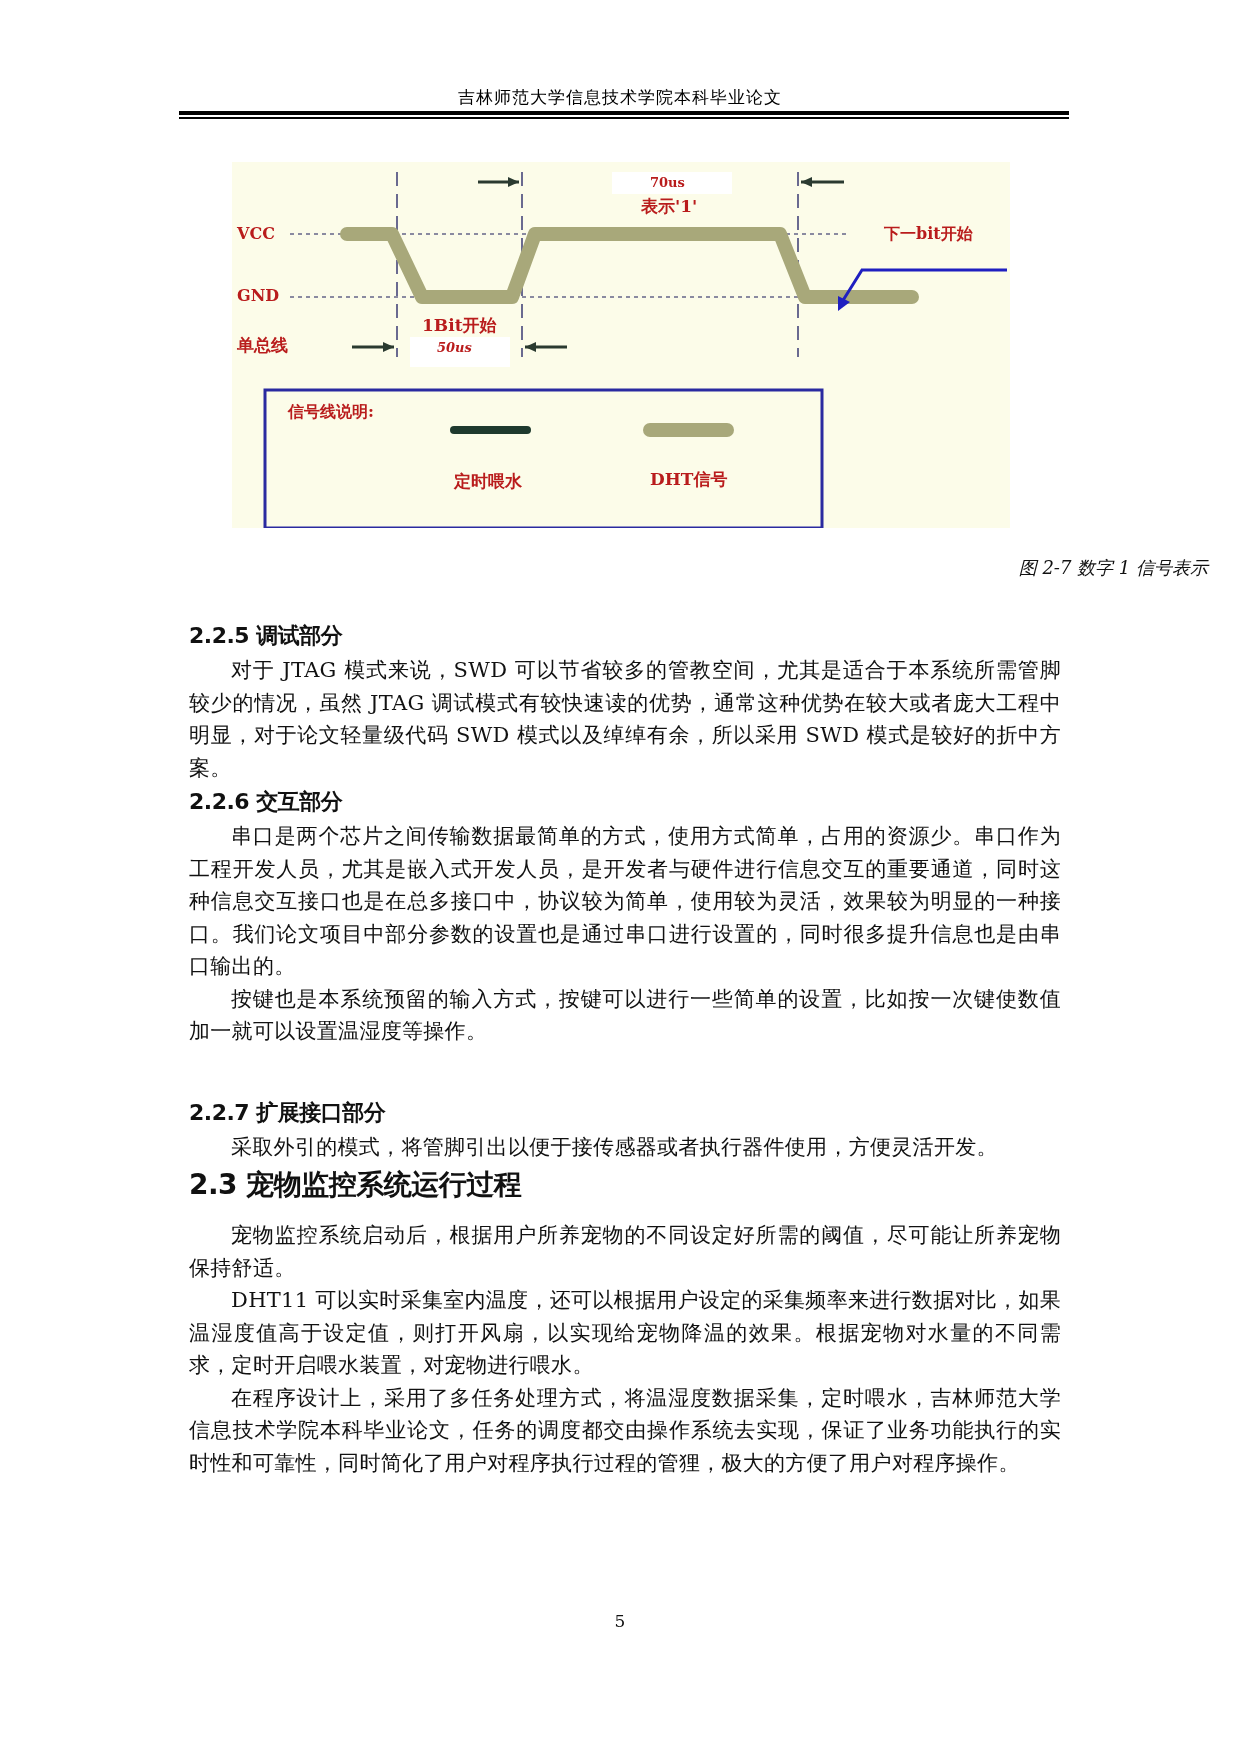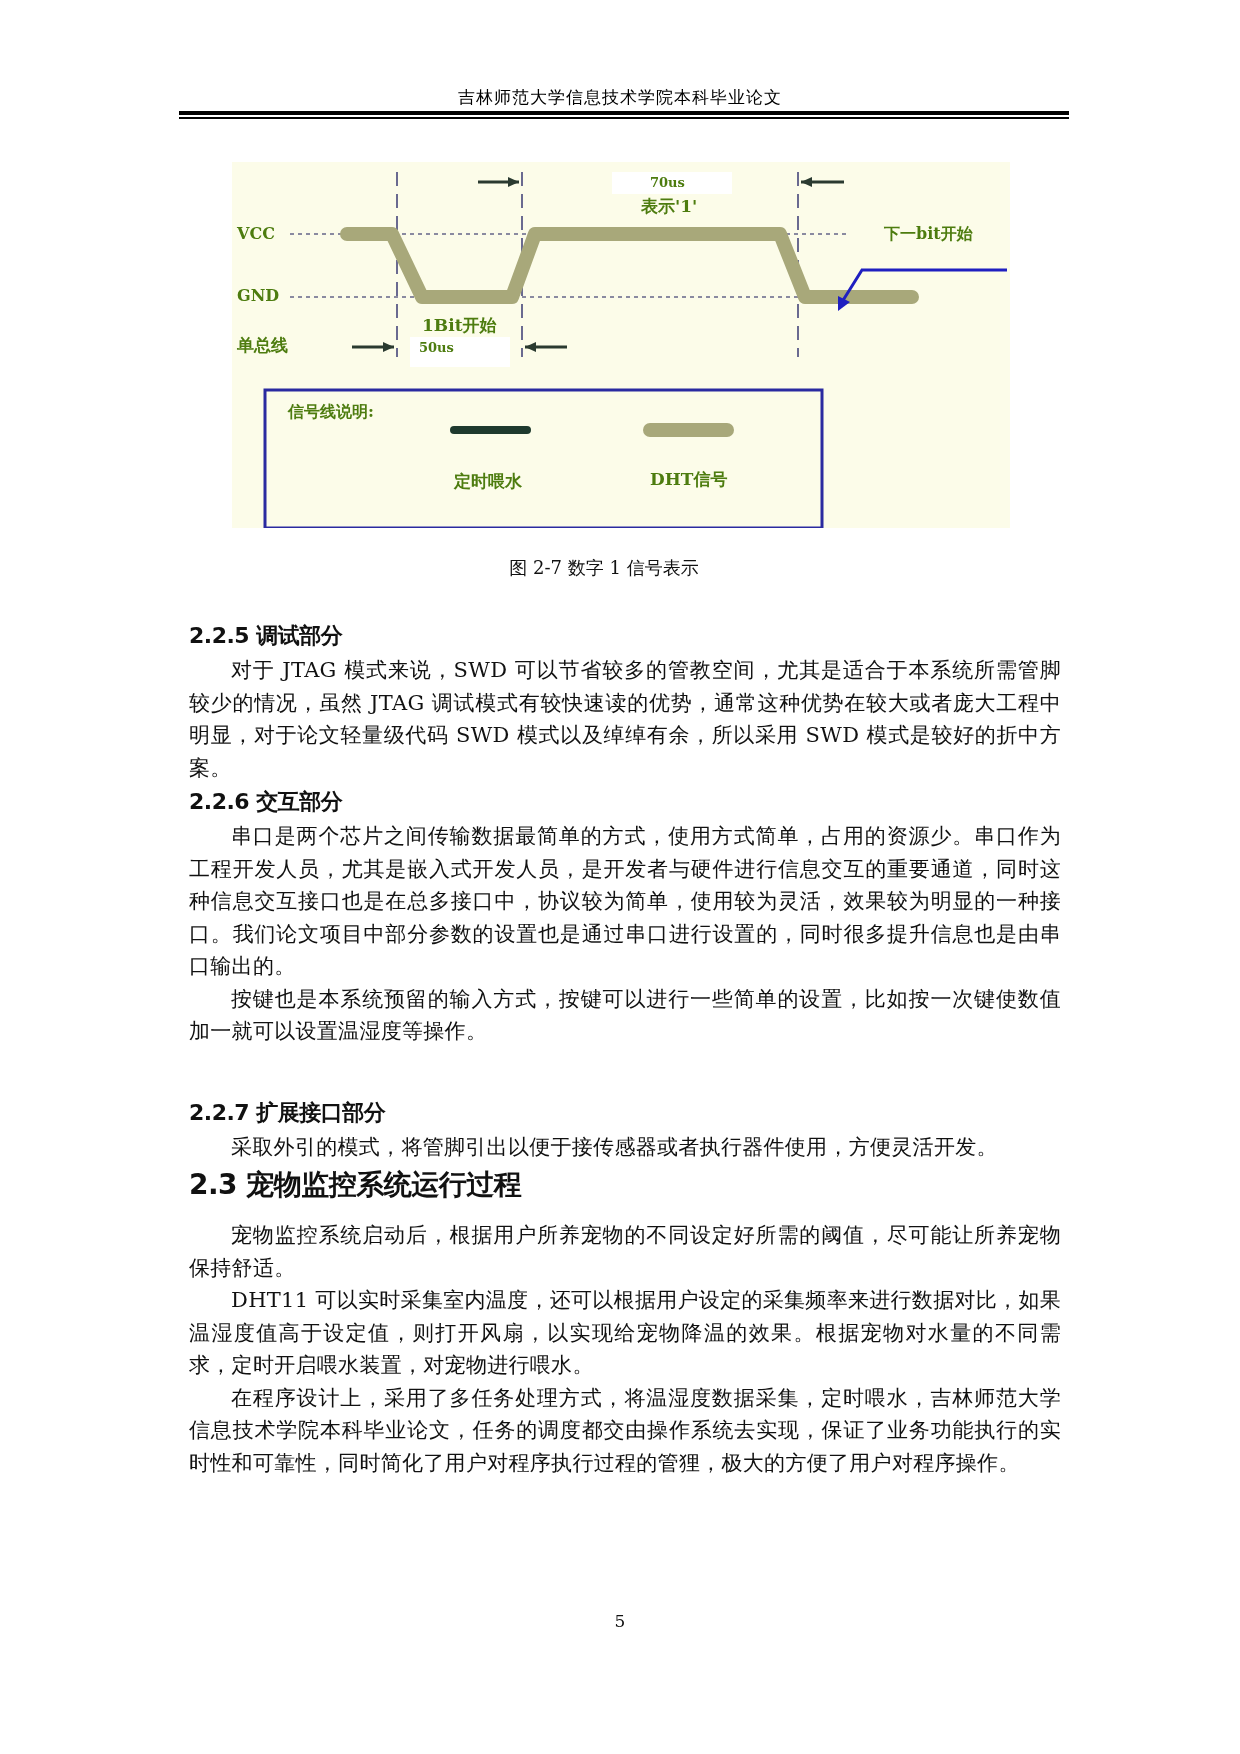--- a/index.html
+++ b/index.html
@@ -5,23 +5,23 @@
     html, body { margin: 0; padding: 0; background: #ffffff; }
     body { width: 1240px; height: 1754px; position: relative; overflow: hidden;
            font-family: "DejaVu Serif", "Liberation Serif", serif; color: #111; }
     .header-title { position: absolute; left: 0; width: 1240px; top: 86px; text-align: center;
            font-size: 17px; letter-spacing: 1px; color: #000000; }
     .header-rule-thick { position: absolute; left: 179px; width: 890px; top: 111px; height: 4px; background: #000; }
     .header-rule-thin { position: absolute; left: 179px; width: 890px; top: 117px; height: 1.5px; background: #000; }
 
     .figure { position: absolute; left: 232px; top: 162px; width: 778px; height: 366px; background: #fcfce9; }
     .figure svg { position: absolute; left: 0; top: 0; }
-    .fig-label { position: absolute; font-family: "DejaVu Serif", "Liberation Serif", serif; font-weight: bold; color: #4d7c0f; }
+    .fig-label { position: absolute; font-family: "DejaVu Serif", "Liberation Serif", serif; font-weight: bold; color: #b91c1c; }
 
-    .caption { position: absolute; left: 0; width: 1208px; top: 556px; text-align: center; font-size: 18px; }
+    .caption { position: absolute; left: 0; width: 1208px; top: 556px; text-align: right; font-size: 18px; font-style: italic; }
 
     .body { position: absolute; left: 189px; width: 872px; }
     .h3 { font-family: "DejaVu Sans", "Liberation Sans", sans-serif; font-weight: bold; font-size: 22px; line-height: 36px; margin: 0; letter-spacing: -0.5px; }
     .h2 { font-family: "DejaVu Sans", "Liberation Sans", sans-serif; font-weight: bold; font-size: 28px; line-height: 40px; margin: 0; letter-spacing: -0.5px; }
     .p { font-size: 21px; line-height: 32.5px; margin: 0; text-indent: 2em; text-align: justify; letter-spacing: 0.3px; }
 
     .page-number { position: absolute; left: 0; width: 1240px; top: 1611px; text-align: center; font-size: 17px; }
   </style>
 </head>
 <body>
@@ -60,21 +60,21 @@
 
     <rect x="33" y="228" width="557" height="138" fill="none" stroke="#2a2aa0" stroke-width="3"></rect>
     <line x1="222" y1="268" x2="295" y2="268" stroke="#1f3a2e" stroke-width="8" stroke-linecap="round"></line>
     <line x1="418" y1="268" x2="495" y2="268" stroke="#a8a87a" stroke-width="14" stroke-linecap="round"></line>
   </svg>
 
   <span class="fig-label" style="left:5px; top:62px; font-size:16px;">VCC</span>
   <span class="fig-label" style="left:5px; top:124px; font-size:16px;">GND</span>
   <span class="fig-label" style="left:5px; top:172px; font-size:17px;">单总线</span>
   <span class="fig-label" style="left:190px; top:152px; font-size:17px;">1Bit开始</span>
-  <span class="fig-label" style="left:187px; top:178px; font-size:13px;">50us</span>
+  <span class="fig-label" style="left:205px; top:178px; font-size:13px;font-style:italic;">50us</span>
   <span class="fig-label" style="left:418px; top:13px; font-size:13px;">70us</span>
   <span class="fig-label" style="left:400px; top:33px; font-size:17px;margin-left:9px;">表示'1'</span>
   <span class="fig-label" style="left:652px; top:62px; font-size:16px;">下一bit开始</span>
   <span class="fig-label" style="left:56px; top:240px; font-size:16px;">信号线说明:</span>
   <span class="fig-label" style="left:222px; top:308px; font-size:17px;">定时喂水</span>
   <span class="fig-label" style="left:418px; top:306px; font-size:17px;">DHT信号</span>
 </div>
 
 <div class="caption">图 2-7 数字 1 信号表示</div>
 

